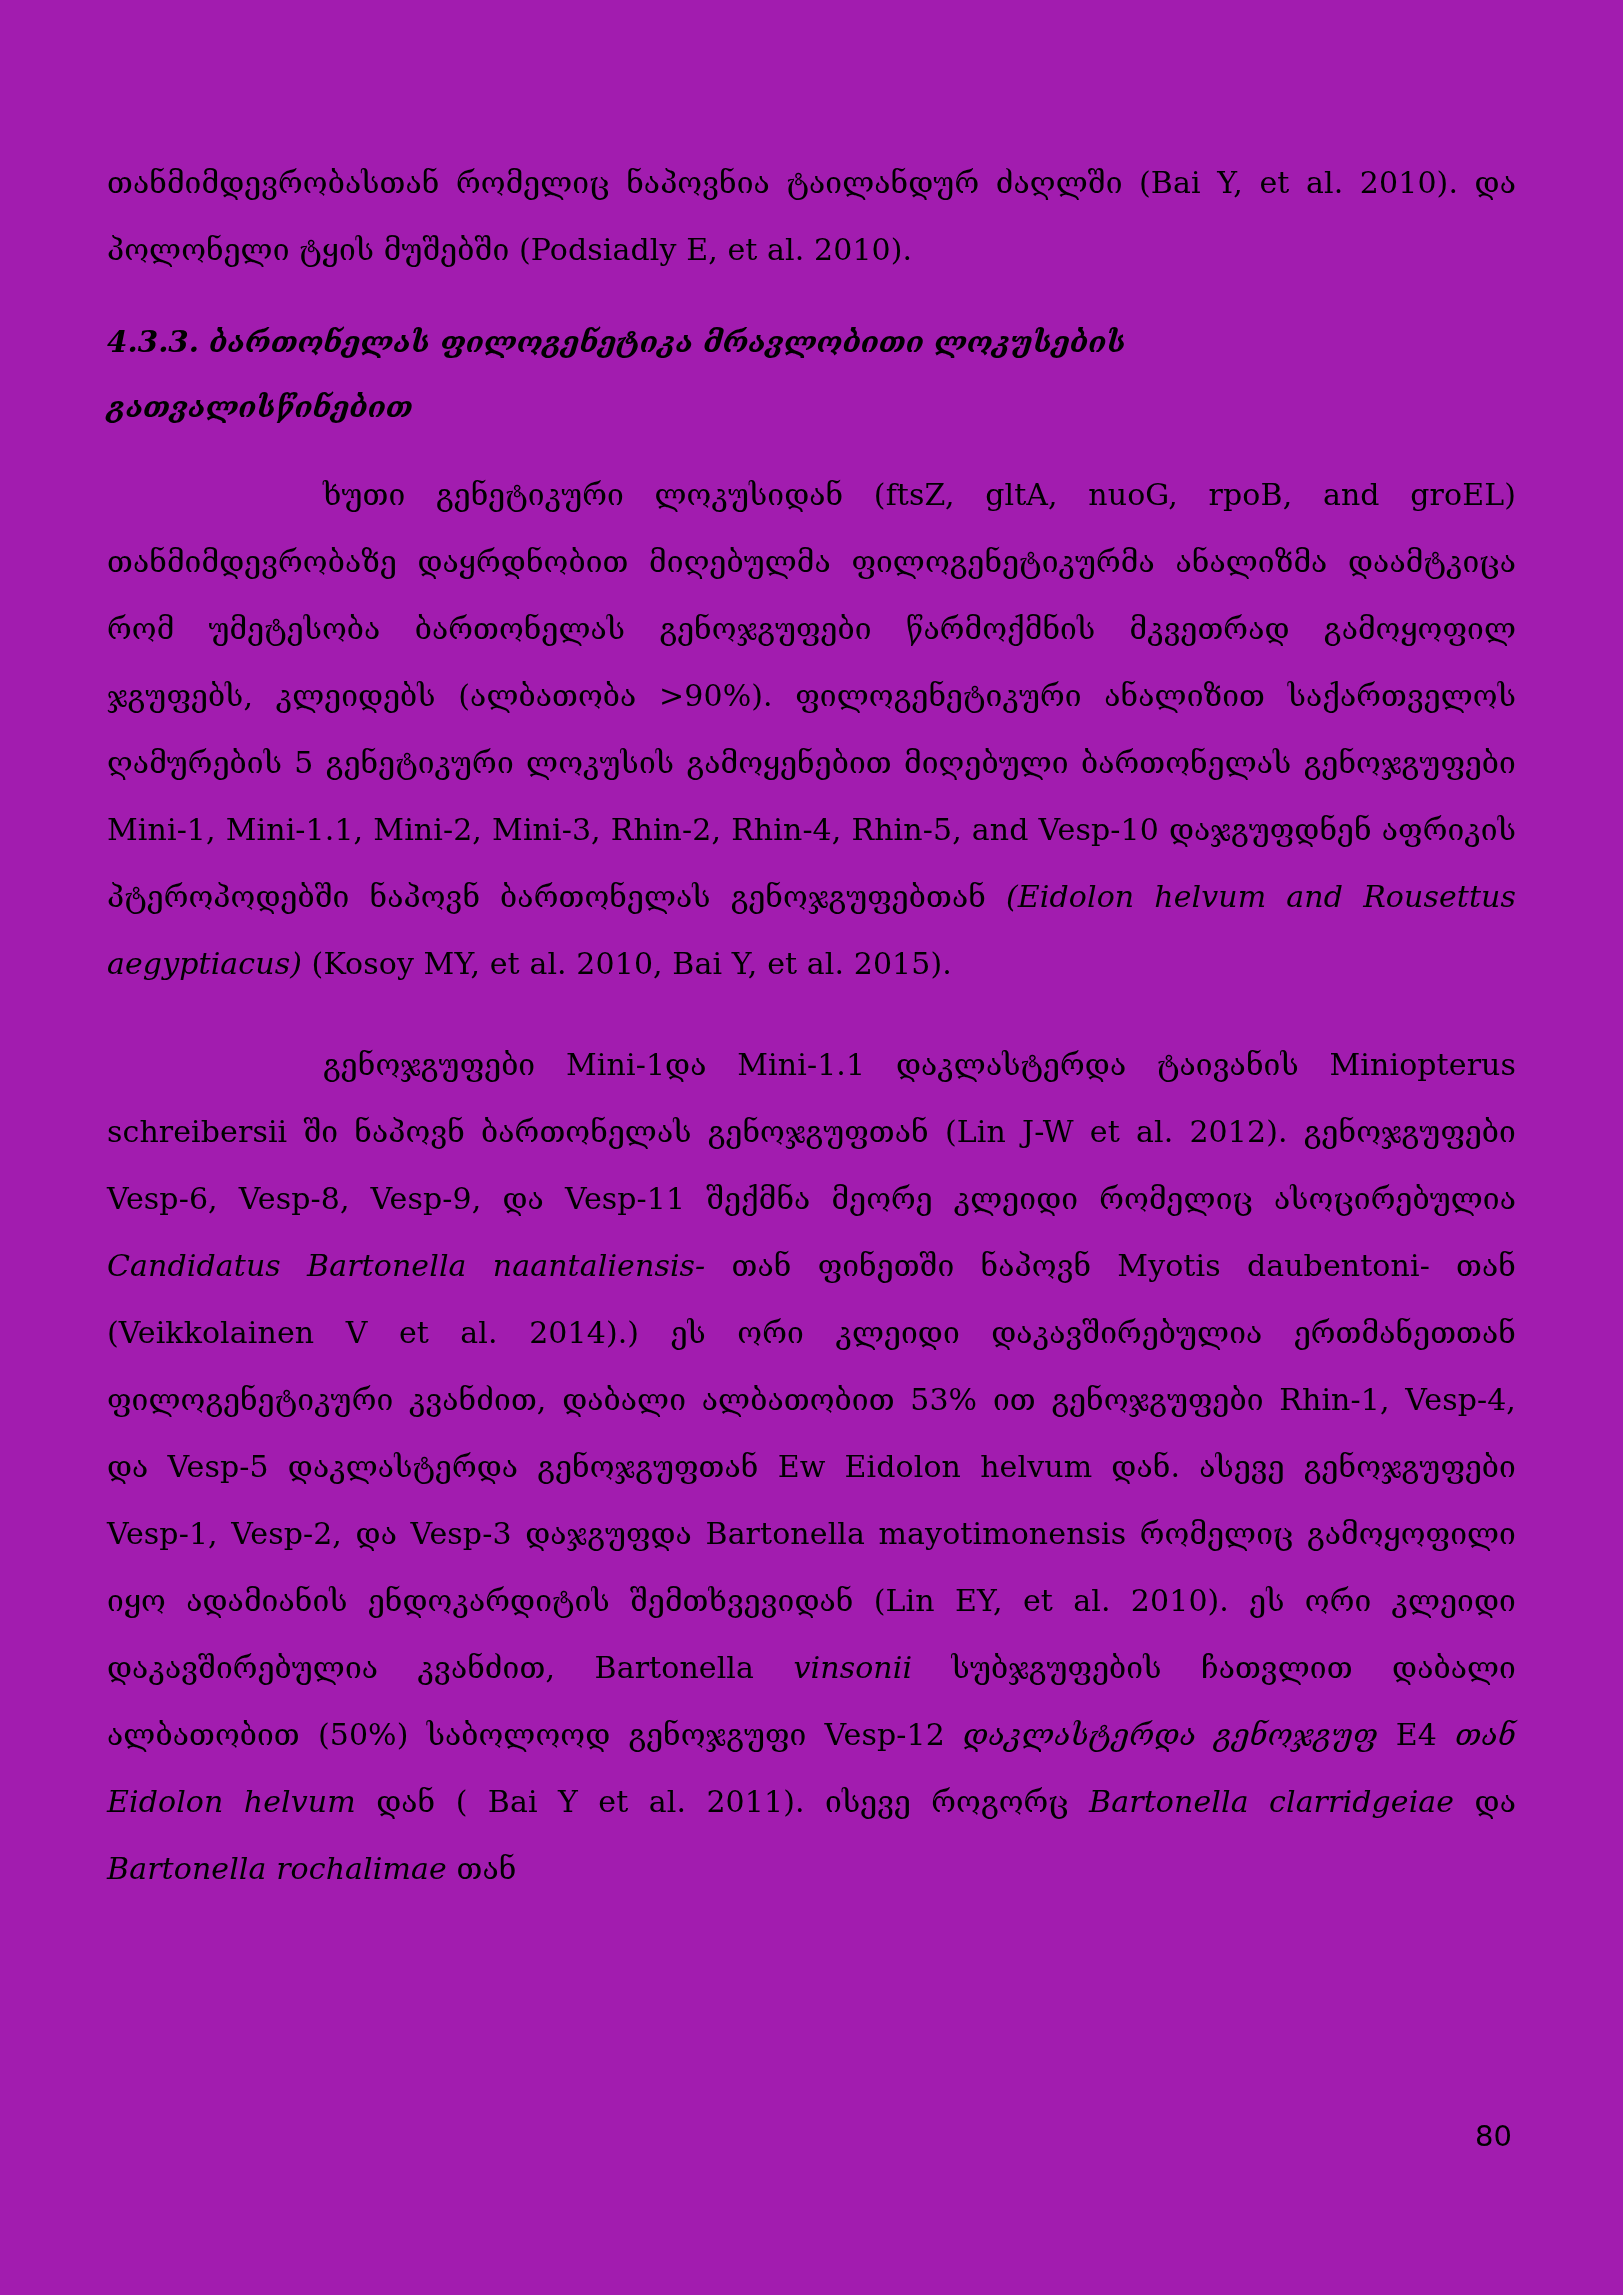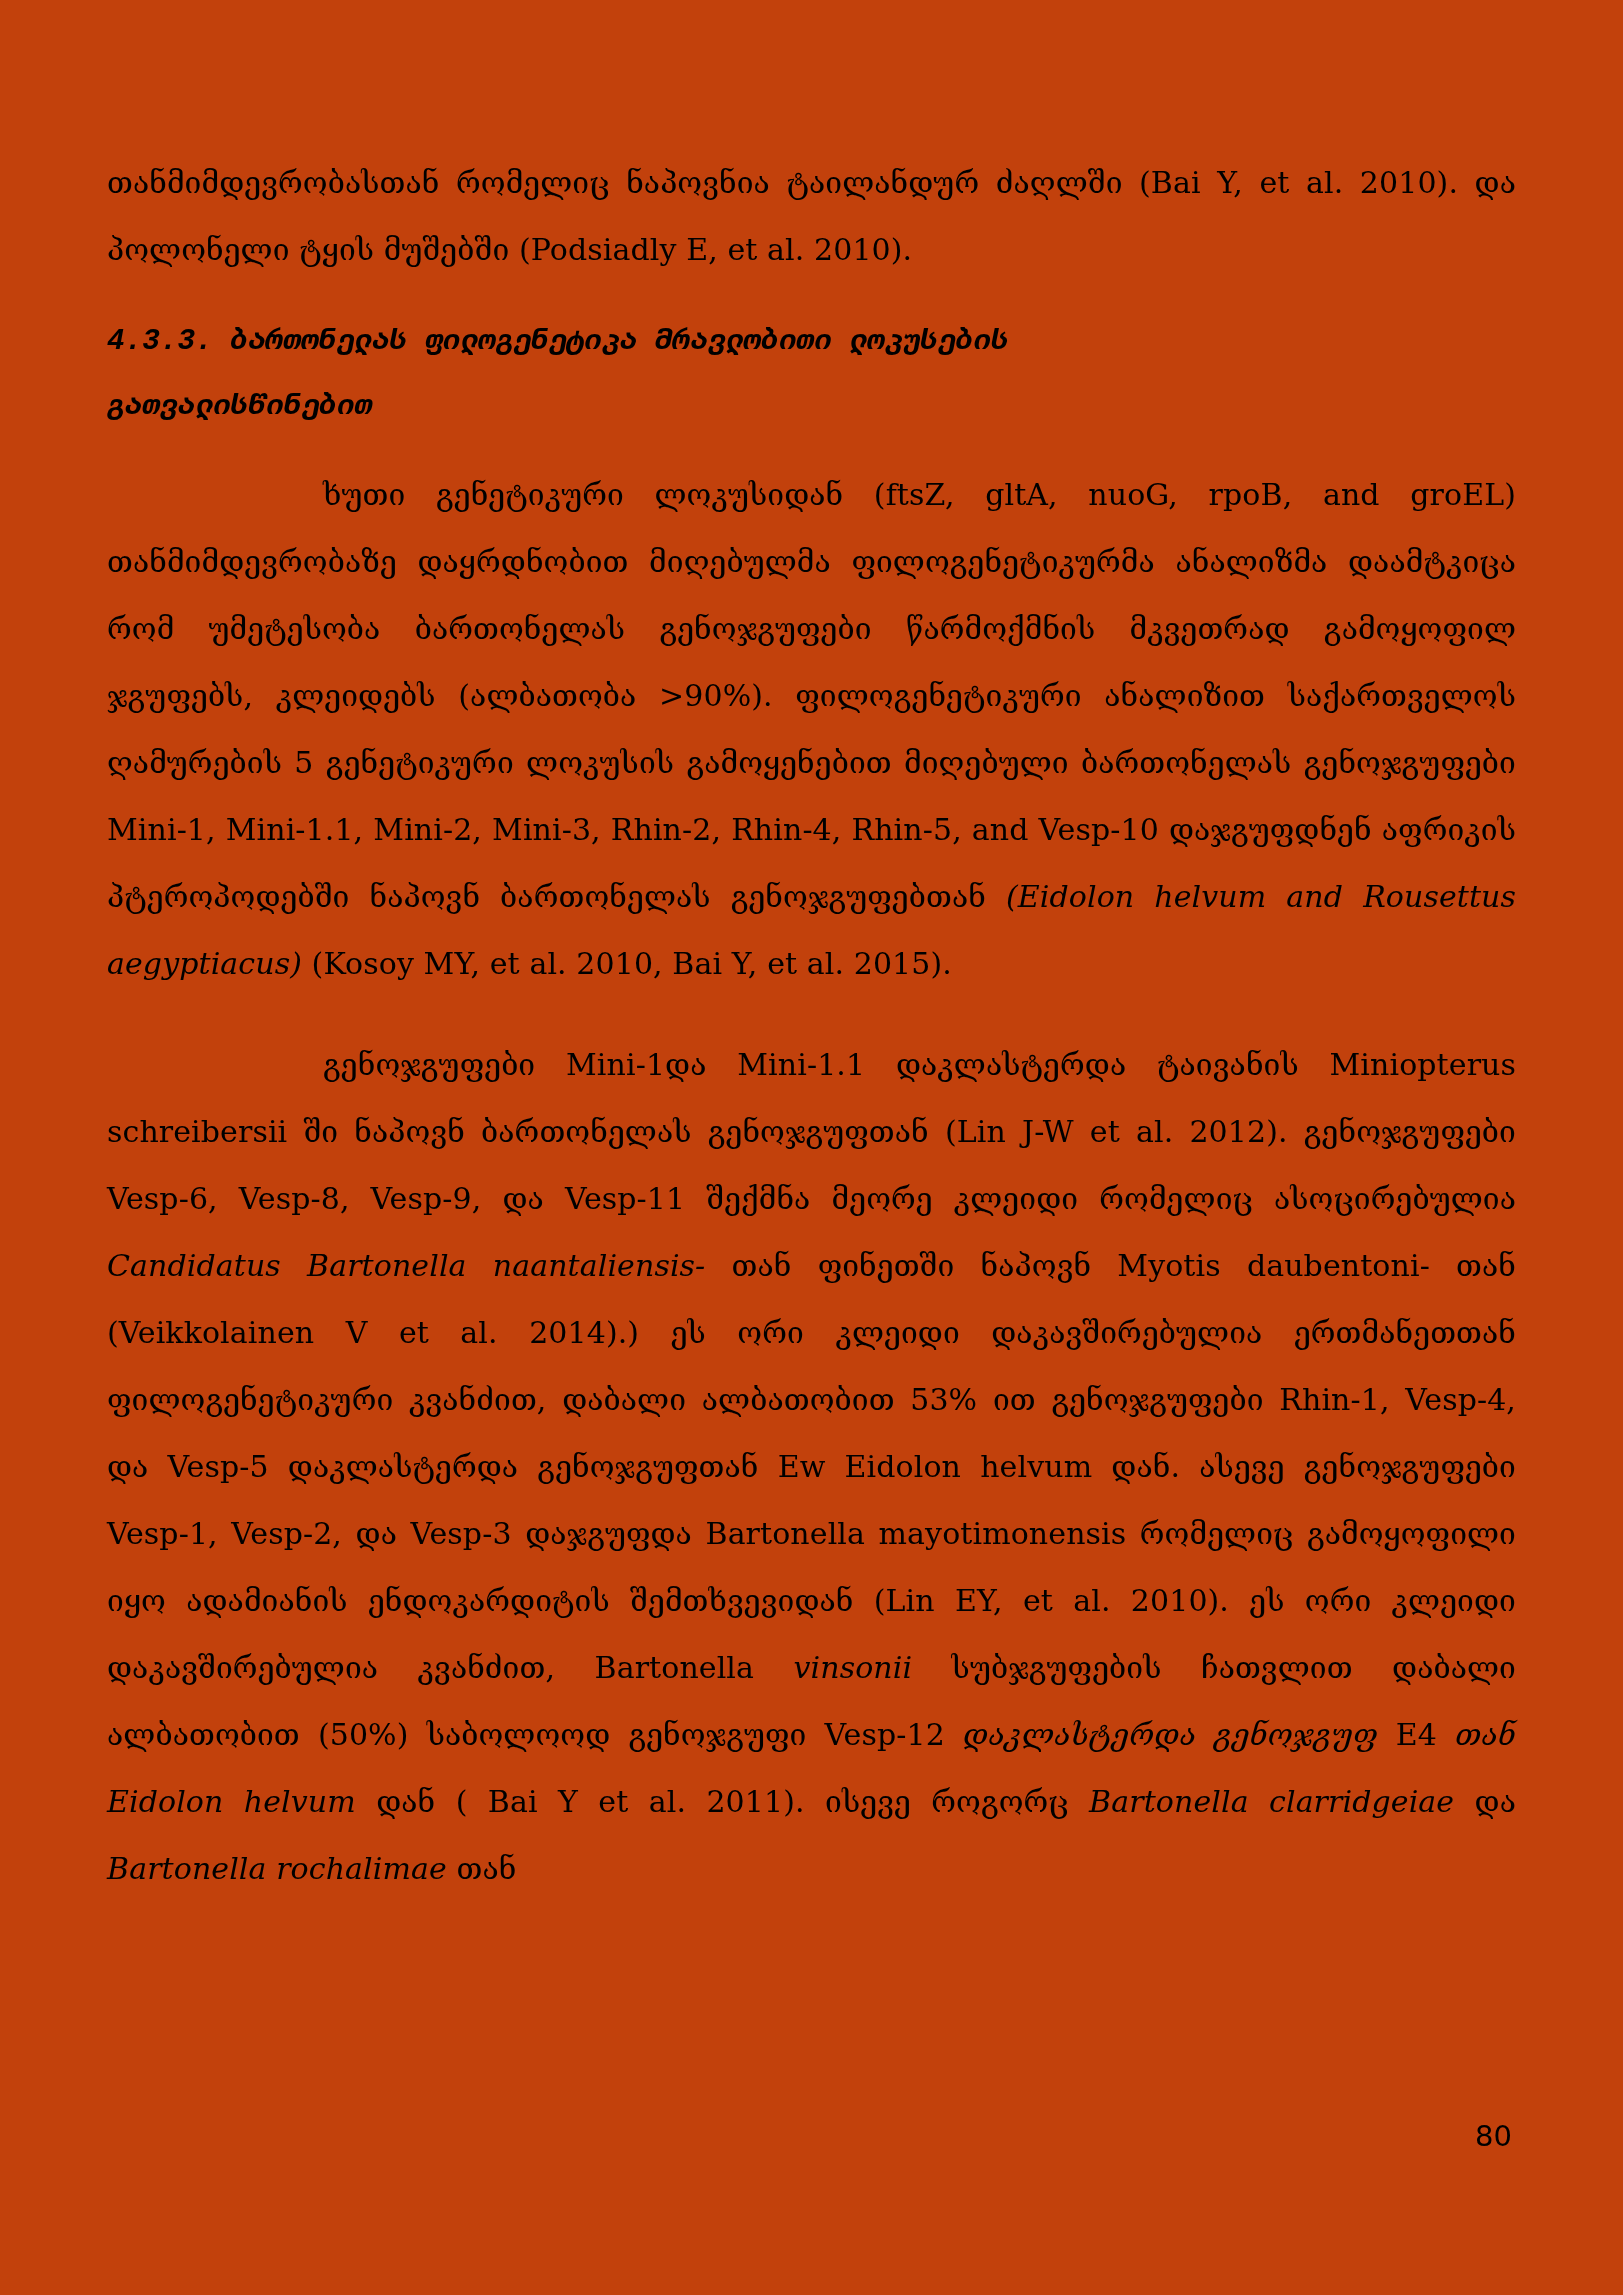--- a/index.html
+++ b/index.html
@@ -38,37 +38,36 @@
     margin-top: 34px;
   }
   .section-heading {
     margin: 26px 0 22px 0;
     max-width: 1165px;
     font-size: 29.4px;
     line-height: 65px;
     font-weight: bold;
     font-style: italic;
     text-align: left;
-    font-family: Liberation Mono, monospace;
   }
   .page-number {
     position: absolute;
     right: 111px;
     top: 2119px;
     font-family: "DejaVu Sans", sans-serif;
     font-size: 29px;
     line-height: 34px;
     text-align: right;
   }
   .run-italic { font-style: italic; }
 </style>
 </head>
 <body>
 
-<div class="page" style="background: #c2410c; color: rgb(0, 0, 0);">
+<div class="page" style="background: #a21caf; color: rgb(0, 0, 0);">
   <div class="content">
 
     <p class="body-paragraph"><span>თანმიმდევრობასთან რომელიც ნაპოვნია ტაილანდურ ძაღლში (Bai Y, et al. 2010). და პოლონელი ტყის მუშებში (Podsiadly E, et al. 2010).</span></p>
 
     <h2 class="section-heading">4.3.3. ბართონელას ფილოგენეტიკა მრავლობითი ლოკუსების გათვალისწინებით</h2>
 
     <p class="body-paragraph indented"><span>ხუთი გენეტიკური ლოკუსიდან  (ftsZ, gltA, nuoG, rpoB, and groEL) თანმიმდევრობაზე დაყრდნობით მიღებულმა ფილოგენეტიკურმა ანალიზმა დაამტკიცა რომ  უმეტესობა ბართონელას გენოჯგუფები წარმოქმნის მკვეთრად გამოყოფილ ჯგუფებს, კლეიდებს (ალბათობა &gt;90%).  ფილოგენეტიკური ანალიზით საქართველოს ღამურების 5 გენეტიკური ლოკუსის გამოყენებით მიღებული ბართონელას  გენოჯგუფები Mini-1, Mini-1.1, Mini-2, Mini-3, Rhin-2, Rhin-4, Rhin-5, and Vesp-10 დაჯგუფდნენ აფრიკის პტეროპოდებში ნაპოვნ ბართონელას გენოჯგუფებთან </span><span class="run-italic">(Eidolon helvum and Rousettus aegyptiacus)</span><span>  (Kosoy MY, et al. 2010, Bai Y, et al. 2015).</span></p>
 
     <p class="body-paragraph indented paragraph-spacer"><span>გენოჯგუფები Mini-1და Mini-1.1 დაკლასტერდა ტაივანის Miniopterus schreibersii  ში ნაპოვნ ბართონელას გენოჯგუფთან (Lin J-W et al. 2012). გენოჯგუფები Vesp-6, Vesp-8, Vesp-9, და Vesp-11 შექმნა მეორე კლეიდი რომელიც ასოცირებულია </span><span class="run-italic">Candidatus Bartonella naantaliensis-</span><span> თან ფინეთში ნაპოვნ Myotis daubentoni- თან (Veikkolainen V et al. 2014).) ეს ორი კლეიდი დაკავშირებულია ერთმანეთთან ფილოგენეტიკური კვანძით, დაბალი ალბათობით 53% ით  გენოჯგუფები Rhin-1, Vesp-4, და Vesp-5 დაკლასტერდა გენოჯგუფთან Ew Eidolon helvum დან. ასევე გენოჯგუფები Vesp-1, Vesp-2, და Vesp-3  დაჯგუფდა Bartonella mayotimonensis რომელიც გამოყოფილი იყო ადამიანის ენდოკარდიტის შემთხვევიდან (Lin EY, et al. 2010). ეს ორი კლეიდი დაკავშირებულია კვანძით, Bartonella </span><span class="run-italic">vinsonii</span><span> სუბჯგუფების ჩათვლით დაბალი ალბათობით (50%) საბოლოოდ გენოჯგუფი Vesp-12 </span><span class="run-italic">დაკლასტერდა  გენოჯგუფ</span><span> E4  </span><span class="run-italic">თან Eidolon helvum</span><span> დან ( Bai Y et al. 2011). ისევე როგორც </span><span class="run-italic">Bartonella clarridgeiae</span><span> და </span><span class="run-italic">Bartonella rochalimae</span><span> თან</span></p>
 

